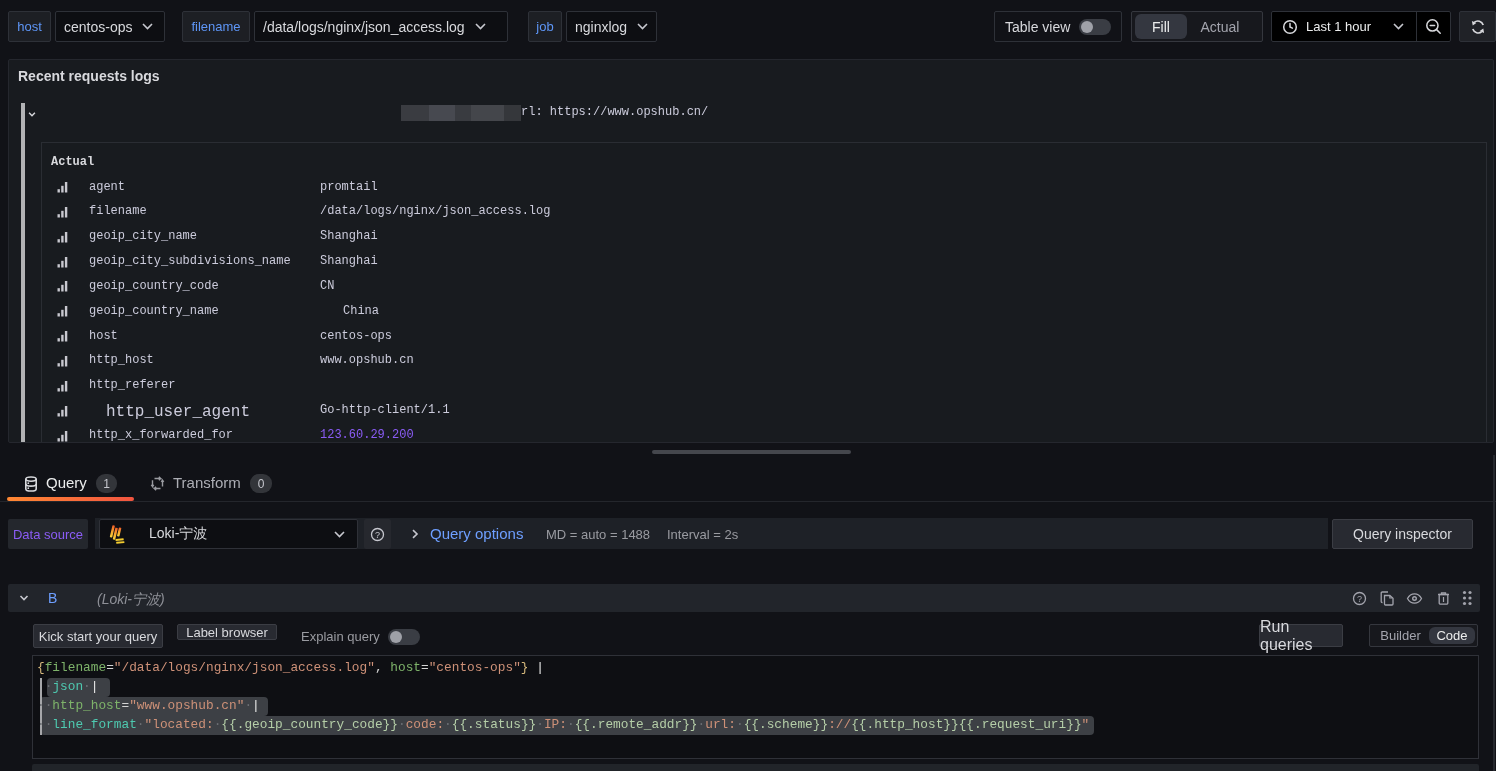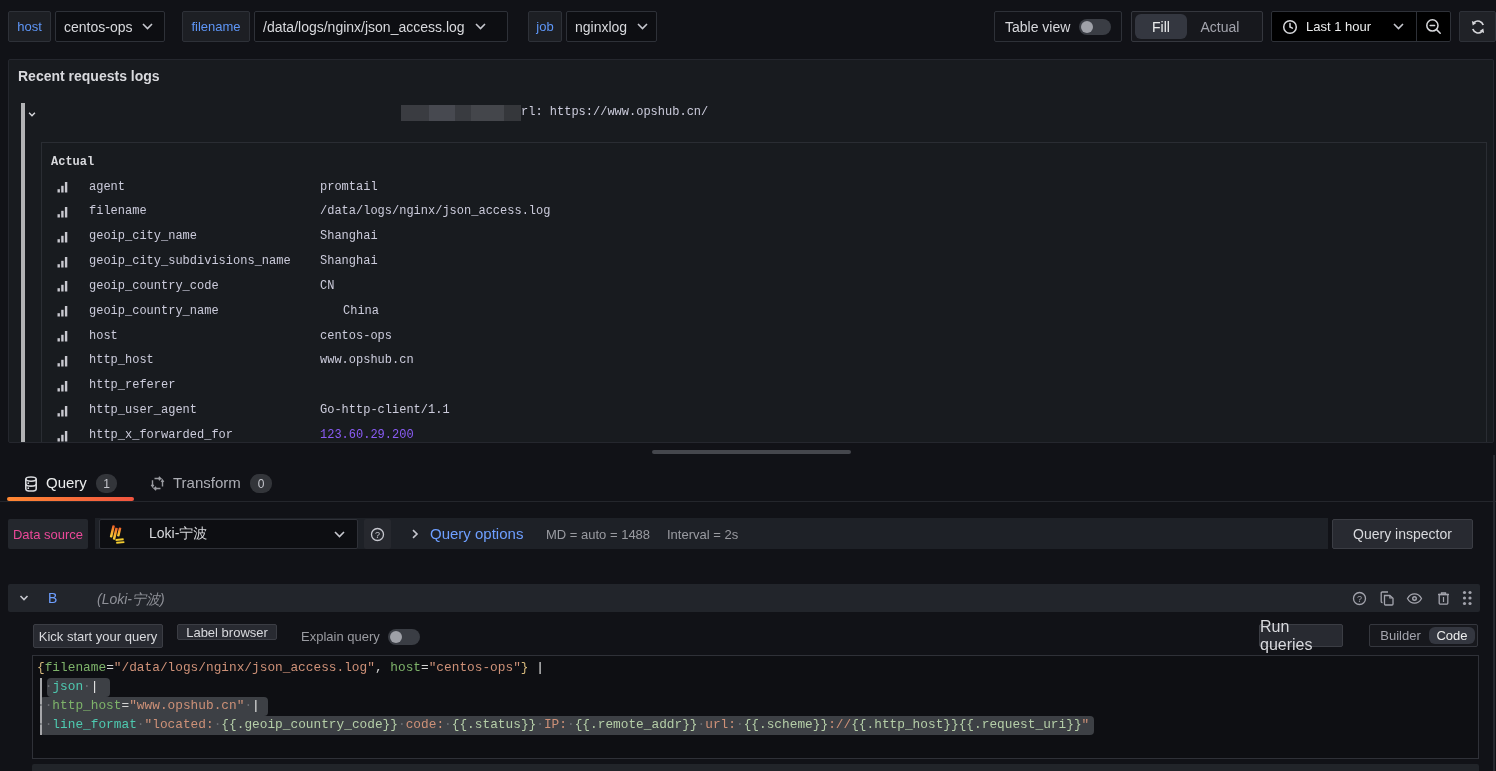--- a/index.html
+++ b/index.html
@@ -181,21 +181,21 @@
           </svg>
           <div class="abs mono" style="left:47px; top:235.3px; font-size:12px; color:#ccccdc;">http_referer</div>
           <div class="abs mono" style="left:278px; top:235.3px; font-size:12px; color:#ccccdc;"></div>
           <svg class="abs" width="12" height="12" viewBox="0 0 12 12" style="left:15px; top:261.65px;">
             <g fill="#c8c8cf">
               <rect x="0.5" y="8.2" width="2.4" height="3.3"></rect>
               <rect x="4.2" y="4.8" width="2.4" height="6.7"></rect>
               <rect x="7.9" y="1" width="2.4" height="10.5"></rect>
             </g>
           </svg>
-          <div class="abs mono" style="left:47px; top:260.15px; font-size:12px; color:#ccccdc;">http_user_agent</div>
+          <div class="abs mono" style="left:64px; top:260.15px; font-size:16px; color:#ccccdc;">http_user_agent</div>
           <div class="abs mono" style="left:278px; top:260.15px; font-size:12px; color:#ccccdc;">Go-http-client/1.1</div>
           <svg class="abs" width="12" height="12" viewBox="0 0 12 12" style="left:15px; top:286.5px;">
             <g fill="#c8c8cf">
               <rect x="0.5" y="8.2" width="2.4" height="3.3"></rect>
               <rect x="4.2" y="4.8" width="2.4" height="6.7"></rect>
               <rect x="7.9" y="1" width="2.4" height="10.5"></rect>
             </g>
           </svg>
           <div class="abs mono" style="left:47px; top:285px; font-size:12px; color:#ccccdc;">http_x_forwarded_for</div>
           <div class="abs mono" style="left:278px; top:285px; font-size:12px; color:#8b5cf6;">123.60.29.200</div>
@@ -228,21 +228,21 @@
         <path d="M2.5 4.5v6.2l-1.3-1.6M2.5 10.7l1.3-1.6" transform="translate(0,-0.2)"></path>
         <path d="M12.5 10.5V4.3l1.3 1.6M12.5 4.3l-1.3 1.6"></path>
       </g>
     </svg>
     <span class="abs" style="left:173px; top:6px; font-size:15px; font-weight:500; color:#adaeb5;">Transform</span>
     <span class="abs" style="left:250px; top:6px; width:22px; height:19px; background:#33353a; border-radius:9px; font-size:12px; color:#c6c7ce; display:flex; align-items:center; justify-content:center;">0</span>
   </div>
 
   
   <div class="abs" style="left:95px; top:518px; width:1233px; height:31px; background:#1e2127;"></div>
-  <div class="abs" style="left:8px; top:519px; width:80px; height:30px; background:#24272d; border-radius:2px; display:flex; align-items:center; justify-content:center; font-size:13px; color:#ec4899;">Data source</div>
+  <div class="abs" style="left:8px; top:519px; width:80px; height:30px; background:#24272d; border-radius:2px; display:flex; align-items:center; justify-content:center; font-size:13px; color:#8b5cf6;">Data source</div>
   <div class="abs" style="left:99px; top:519px; width:259px; height:30px; background:#0d0e12; border:1px solid #2f3138; border-radius:2px; display:flex; align-items:center; padding:0 8px;">
     <svg width="17" height="19" viewBox="0 0 17 19">
       <defs>
           <linearGradient id="lok" x1="0" y1="0" x2="0" y2="1">
         <stop offset="0" stop-color="#ef5a28"></stop>
             <stop offset="0.45" stop-color="#f59f2c"></stop>
             <stop offset="1" stop-color="#f8d63a"></stop>
       </linearGradient>
         </defs>
       <g transform="rotate(13 8 9)">

